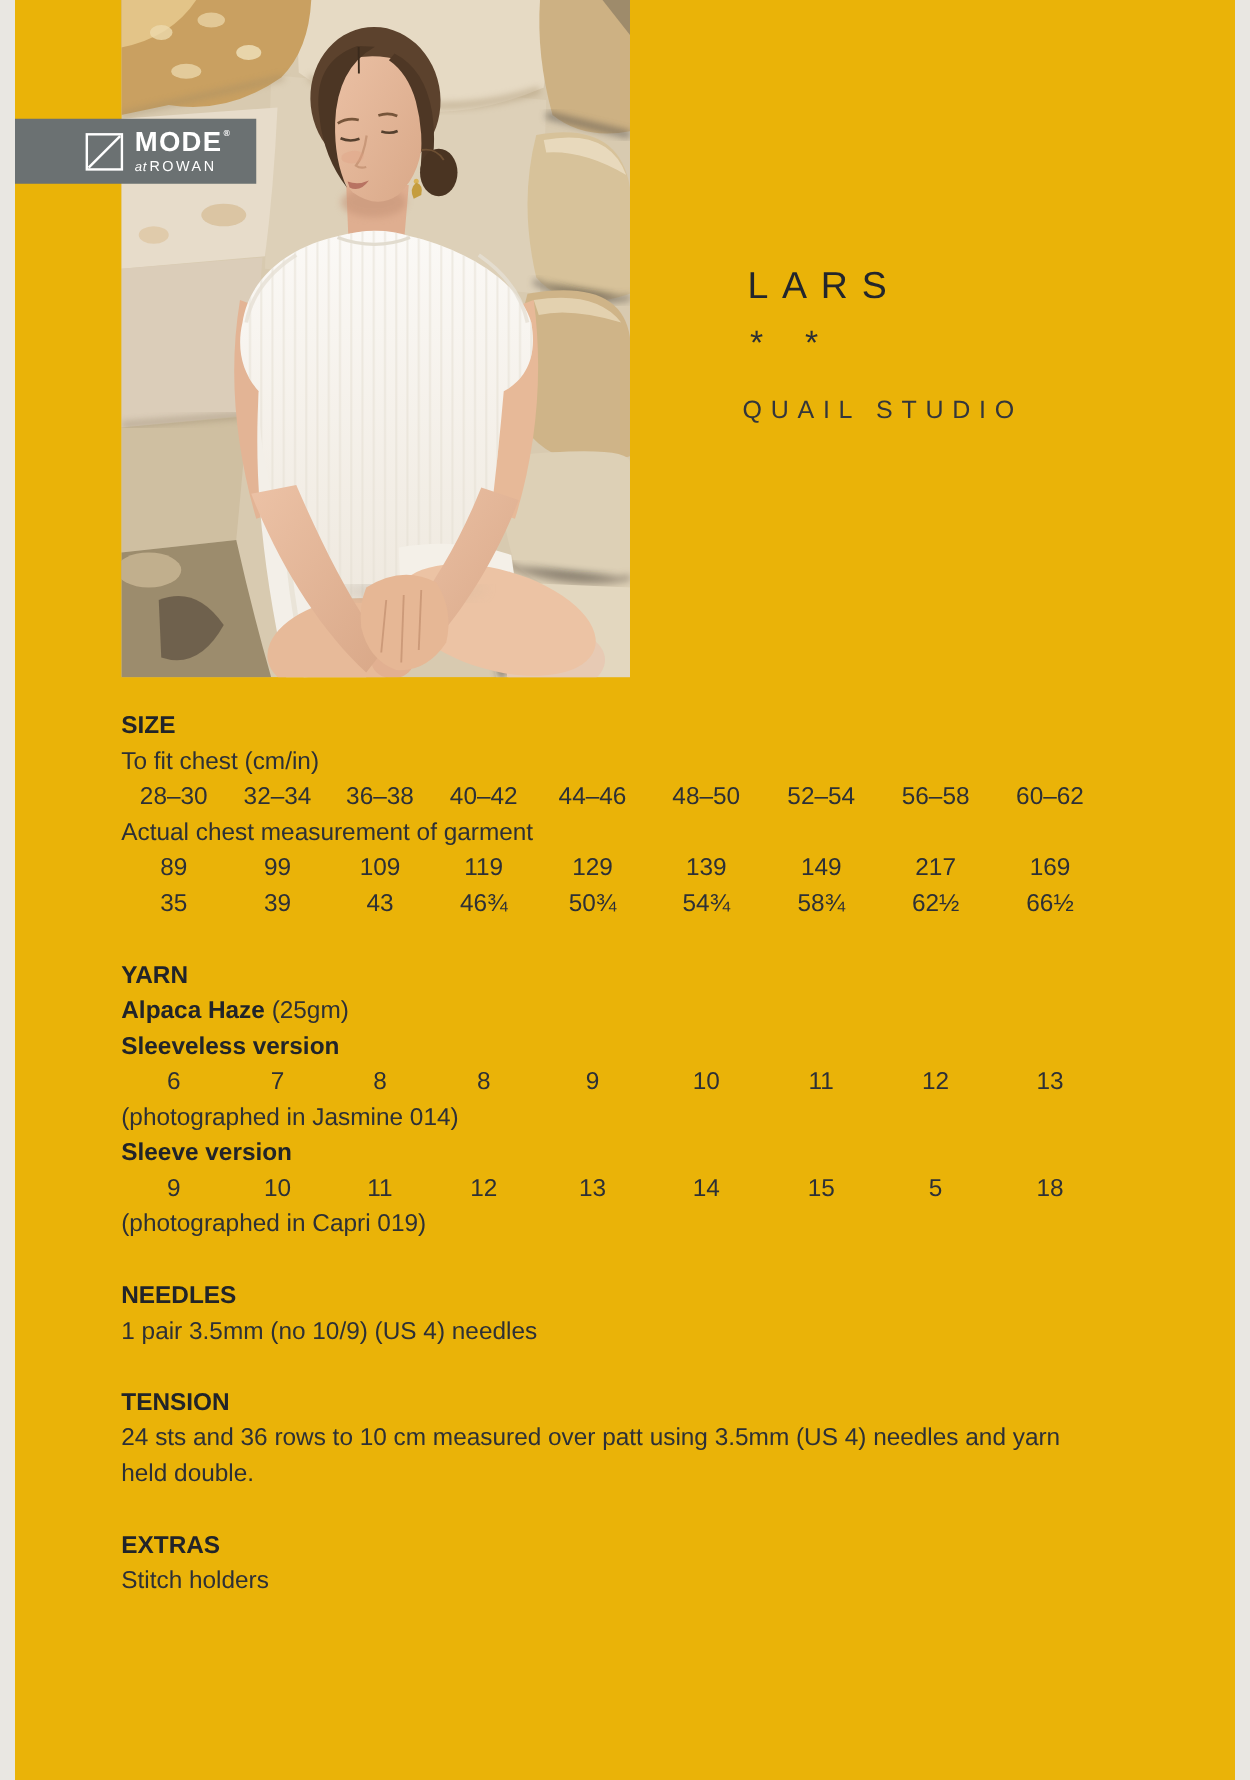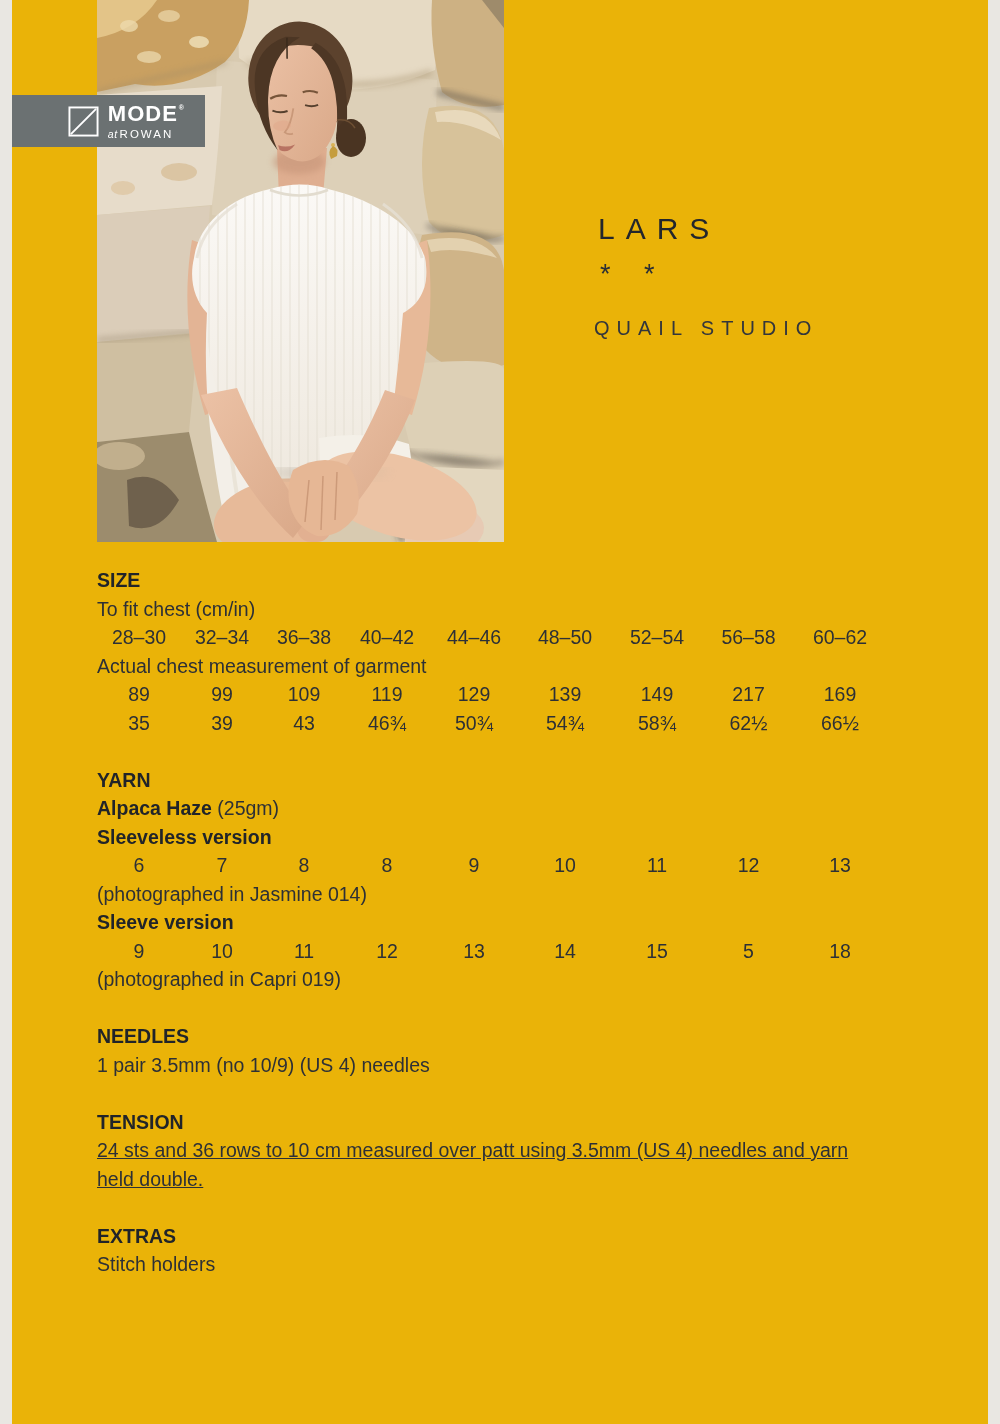--- a/index.html
+++ b/index.html
@@ -34,21 +34,21 @@
   .designer { font-size:20px; letter-spacing:7px; padding-left:7px; margin-top:27px; color:#33363c; }
 
   
   .content { position:absolute; left:85px; top:566px; width:860px; font-size:19.5px; line-height:28.5px; }
   .heading { font-weight:700; color:#212429; }
   .gap-above { margin-top:28.5px; }
   .num-row { display:grid; grid-template-columns:84px 82px 82px 84px 90px 92px 92px 91px 92px; }
   .num-row span { text-align:center; }
   .line b { color:#212429; }
   .block-list span { display:block; }
-  .tension-lines span { display:block;text-decoration:underline; }
+  .tension-lines span { display:block; }
 </style>
 </head>
 <body>
 
 <div class="page">
 
   <div class="photo">
     <svg viewBox="0 0 407 542" preserveAspectRatio="none" aria-hidden="true">
       <defs>
         <linearGradient id="gSkin" x1="0" y1="0" x2="1" y2="1">

